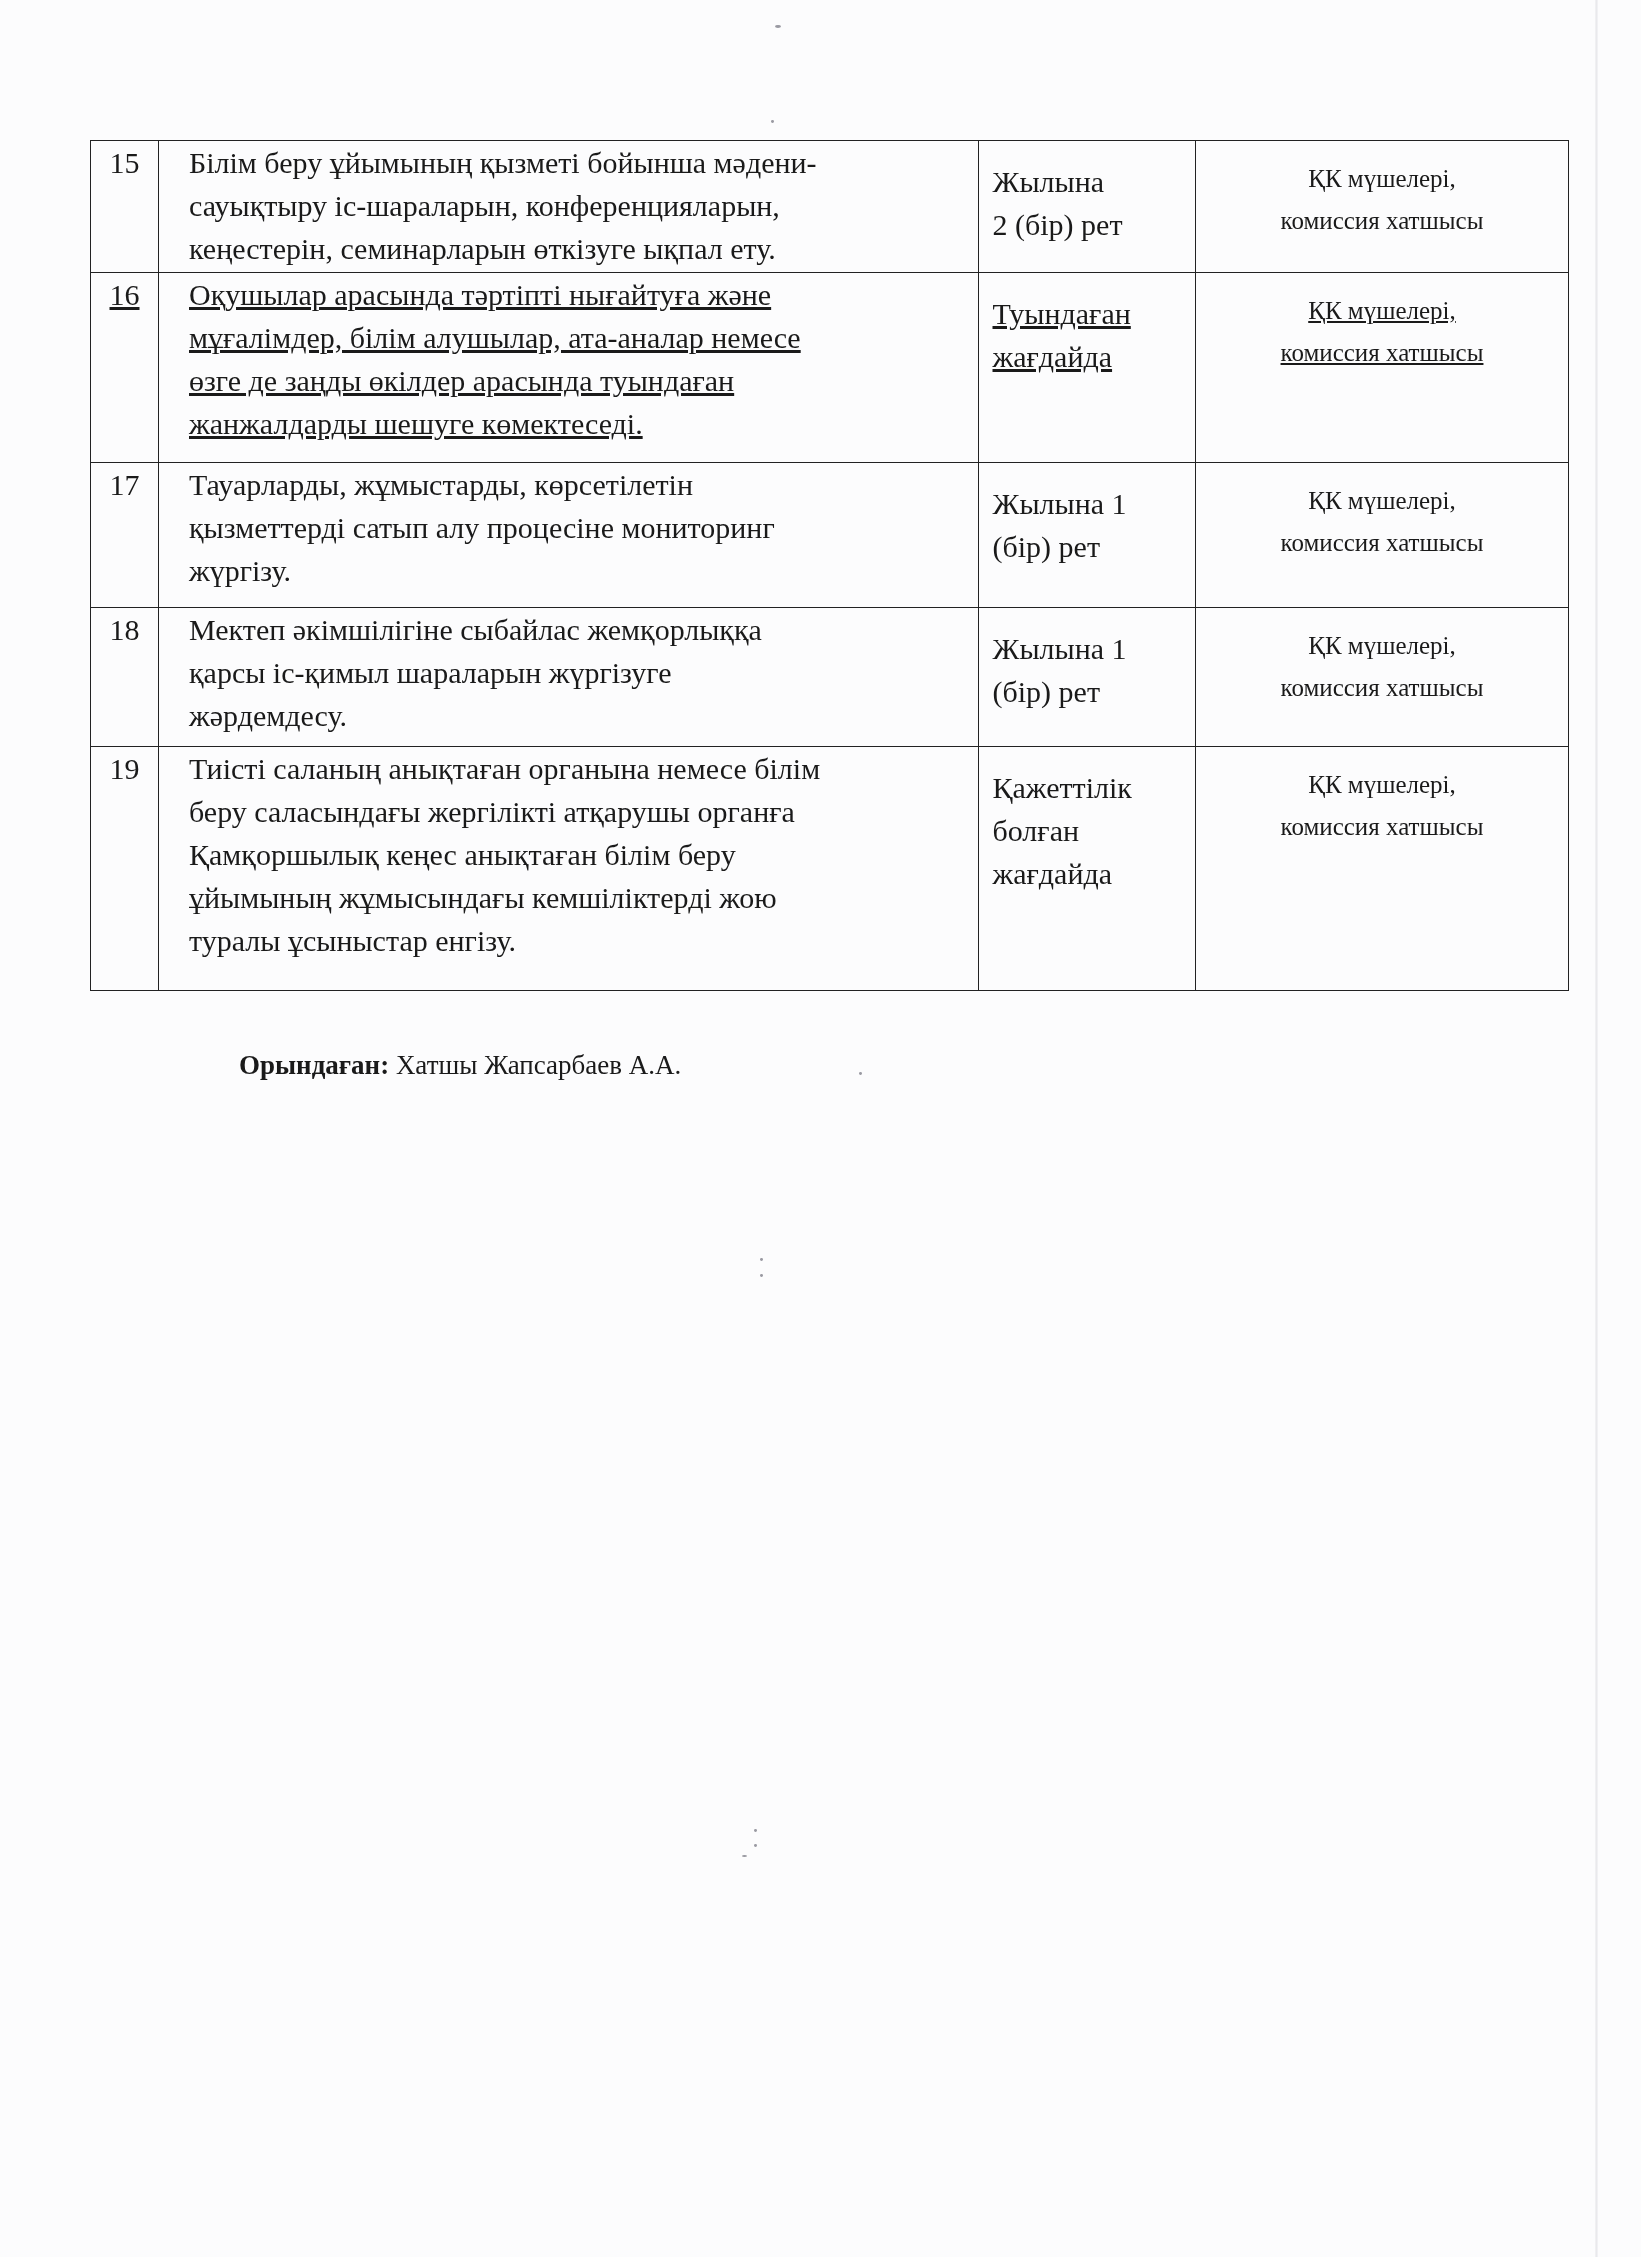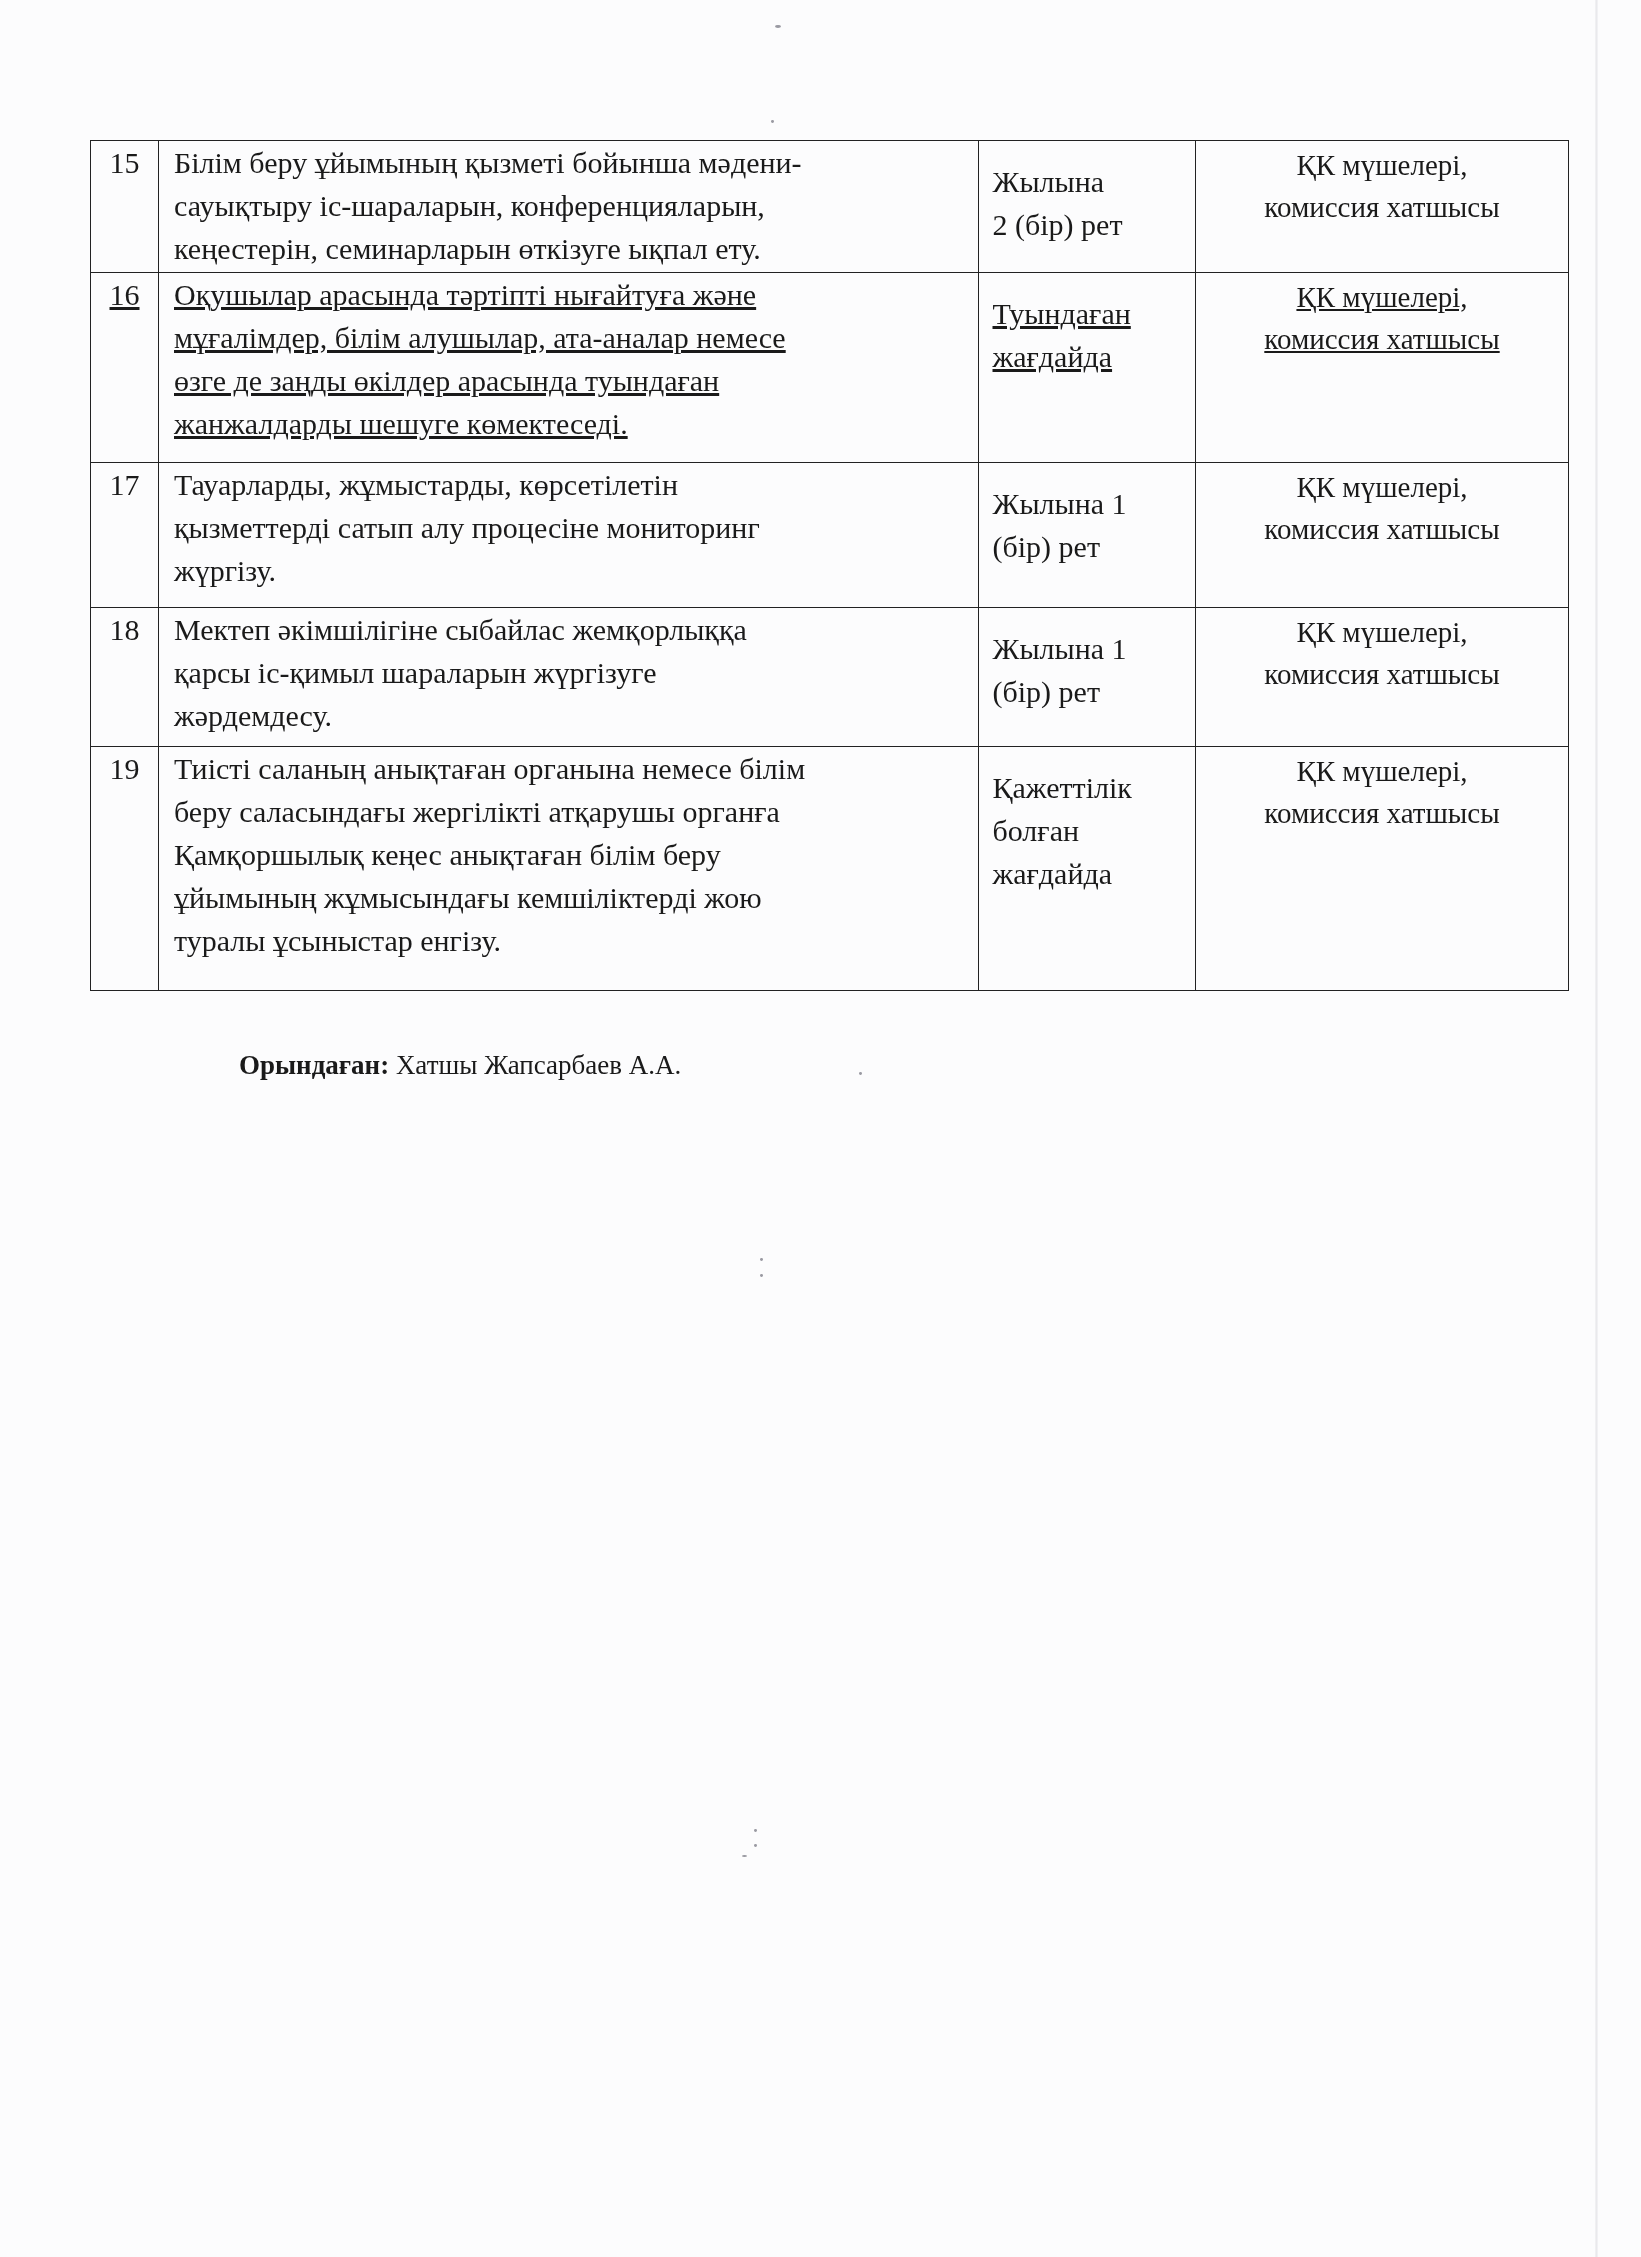--- a/index.html
+++ b/index.html
@@ -42,31 +42,31 @@
       border: 1.9px solid #222;
       vertical-align: top;
       padding: 0 7.7px;
     }
     .plan-table td.num {
       text-align: center;
       padding: 0;
       margin-top: 19px;
     }
     .plan-table td.desc {
-      padding-left: 15px;
+      padding-left: 30px;
       padding-right: 5.8px;
     }
     .plan-table td.freq {
       padding-left: 13.5px;
       padding-top: 19px;
     }
     .plan-table td.resp {
       text-align: center;
-      padding-top: 3px;
-      font-size: 29px;
+      padding-top: 17px;
+      font-size: 25px;
       line-height: 42px;
     }
     .plan-table td span {
       display: block;
     }
     .row-15 td { height: 112px; }
     .row-16 td { height: 170px; text-decoration: underline; }
     .row-17 td { height: 125px; }
     .row-18 td { height: 119px; }
     .row-19 td { height: 224px; }

